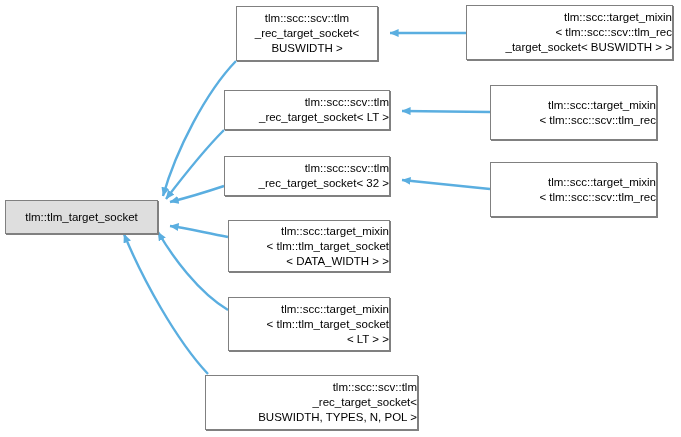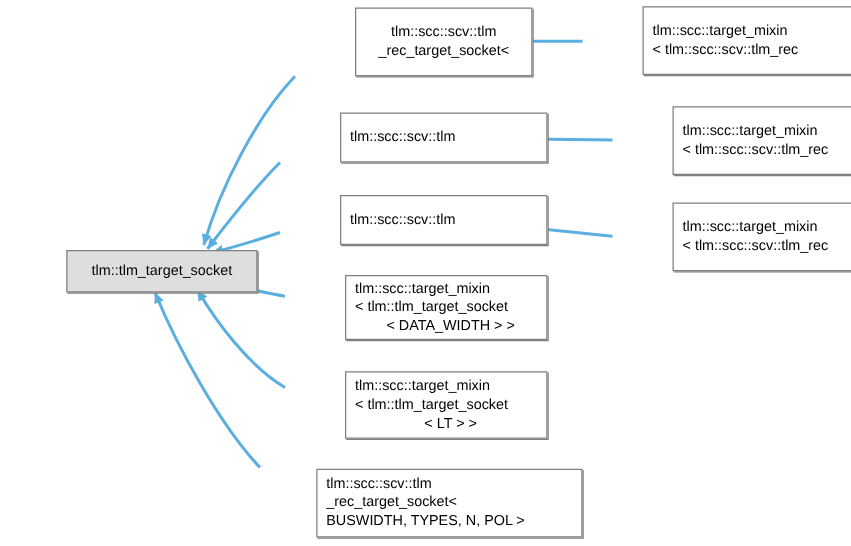--- a/index.html
+++ b/index.html
@@ -30,31 +30,30 @@
     border: 1px solid #808080;
     box-shadow: 1px 1px 0 0 #808080;
     display: flex;
     flex-direction: column;
     justify-content: center;
     color: #000000;
     font-size: 11.5px;
     line-height: 15px;
     white-space: pre;
     z-index: 2;
-    margin-left: 48px;
   }
   .node.root {
     background: #dedede;
     border: 1px solid #808080;
   }
   .node .ln {
     display: block;
   }
   .node.center { text-align: center; }
-  .node.left   { text-align: left; }
+  .node.left   { text-align: left; align-items: flex-end; }
   .node.left .ln { padding-left: 7px; }
   .node.center .ln { padding: 0 6px; }
   .ln.c { text-align: center; }
 </style>
 </head>
 <body>
 
 <div id="diagram">
 
   <svg id="edges" viewBox="0 0 681 437" width="681" height="437" xmlns="http://www.w3.org/2000/svg">
@@ -77,22 +76,22 @@
     <path d="M208,374 C176,340 142,278 124,234" fill="none" stroke="#5aaee0" stroke-width="2.4" marker-end="url(#ah)"></path>
 
     <path d="M466,33 L390,33" fill="none" stroke="#5aaee0" stroke-width="2.4" marker-end="url(#ah)"></path>
 
     <path d="M490,112 L402,111" fill="none" stroke="#5aaee0" stroke-width="2.4" marker-end="url(#ah)"></path>
 
     <path d="M490,189 L402,180" fill="none" stroke="#5aaee0" stroke-width="2.4" marker-end="url(#ah)"></path>
   </svg>
 
 <div class="node center root" style="left: 5px; top: 200px; width: 153px; height: 34px;"><span class="ln">tlm::tlm_target_socket</span></div>
-    <div class="node center" style="left: 236px; top: 6px; width: 142px; height: 55px;"><span class="ln">tlm::scc::scv::tlm</span><span class="ln">_rec_target_socket&lt;</span></div>
-    <div class="node left" style="left: 224px; top: 90px; width: 166px; height: 40px;"><span class="ln">tlm::scc::scv::tlm</span></div>
-    <div class="node left" style="left: 224px; top: 156px; width: 166px; height: 40px;"><span class="ln">tlm::scc::scv::tlm</span></div>
+    <div class="node center" style="left: 236px; top: 6px; width: 142px; height: 55px;"><span class="ln">tlm::scc::scv::tlm</span><span class="ln">_rec_target_socket&lt;</span><span class="ln">BUSWIDTH &gt;</span></div>
+    <div class="node left" style="left: 224px; top: 90px; width: 166px; height: 40px;"><span class="ln">tlm::scc::scv::tlm</span><span class="ln">_rec_target_socket&lt; LT &gt;</span></div>
+    <div class="node left" style="left: 224px; top: 156px; width: 166px; height: 40px;"><span class="ln">tlm::scc::scv::tlm</span><span class="ln">_rec_target_socket&lt; 32 &gt;</span></div>
     <div class="node left" style="left: 228px; top: 220px; width: 162px; height: 52px;"><span class="ln">tlm::scc::target_mixin</span><span class="ln">&lt; tlm::tlm_target_socket</span><span class="ln c">&lt; DATA_WIDTH &gt; &gt;</span></div>
     <div class="node left" style="left: 228px; top: 297px; width: 162px; height: 54px;"><span class="ln">tlm::scc::target_mixin</span><span class="ln">&lt; tlm::tlm_target_socket</span><span class="ln c">&lt; LT &gt; &gt;</span></div>
     <div class="node left" style="left: 205px; top: 375px; width: 213px; height: 55px;"><span class="ln">tlm::scc::scv::tlm</span><span class="ln">_rec_target_socket&lt;</span><span class="ln">BUSWIDTH, TYPES, N, POL &gt;</span></div>
-    <div class="node left" style="left: 466px; top: 5px; width: 207px; height: 55px;"><span class="ln">tlm::scc::target_mixin</span><span class="ln">&lt; tlm::scc::scv::tlm_rec</span></div>
+    <div class="node left" style="left: 466px; top: 5px; width: 207px; height: 55px;"><span class="ln">tlm::scc::target_mixin</span><span class="ln">&lt; tlm::scc::scv::tlm_rec</span><span class="ln">_target_socket&lt; BUSWIDTH &gt; &gt;</span></div>
     <div class="node left" style="left: 490px; top: 85px; width: 167px; height: 55px;"><span class="ln">tlm::scc::target_mixin</span><span class="ln">&lt; tlm::scc::scv::tlm_rec</span></div>
     <div class="node left" style="left: 490px; top: 162px; width: 167px; height: 55px;"><span class="ln">tlm::scc::target_mixin</span><span class="ln">&lt; tlm::scc::scv::tlm_rec</span></div>
   </div>
 
 </body></html>

